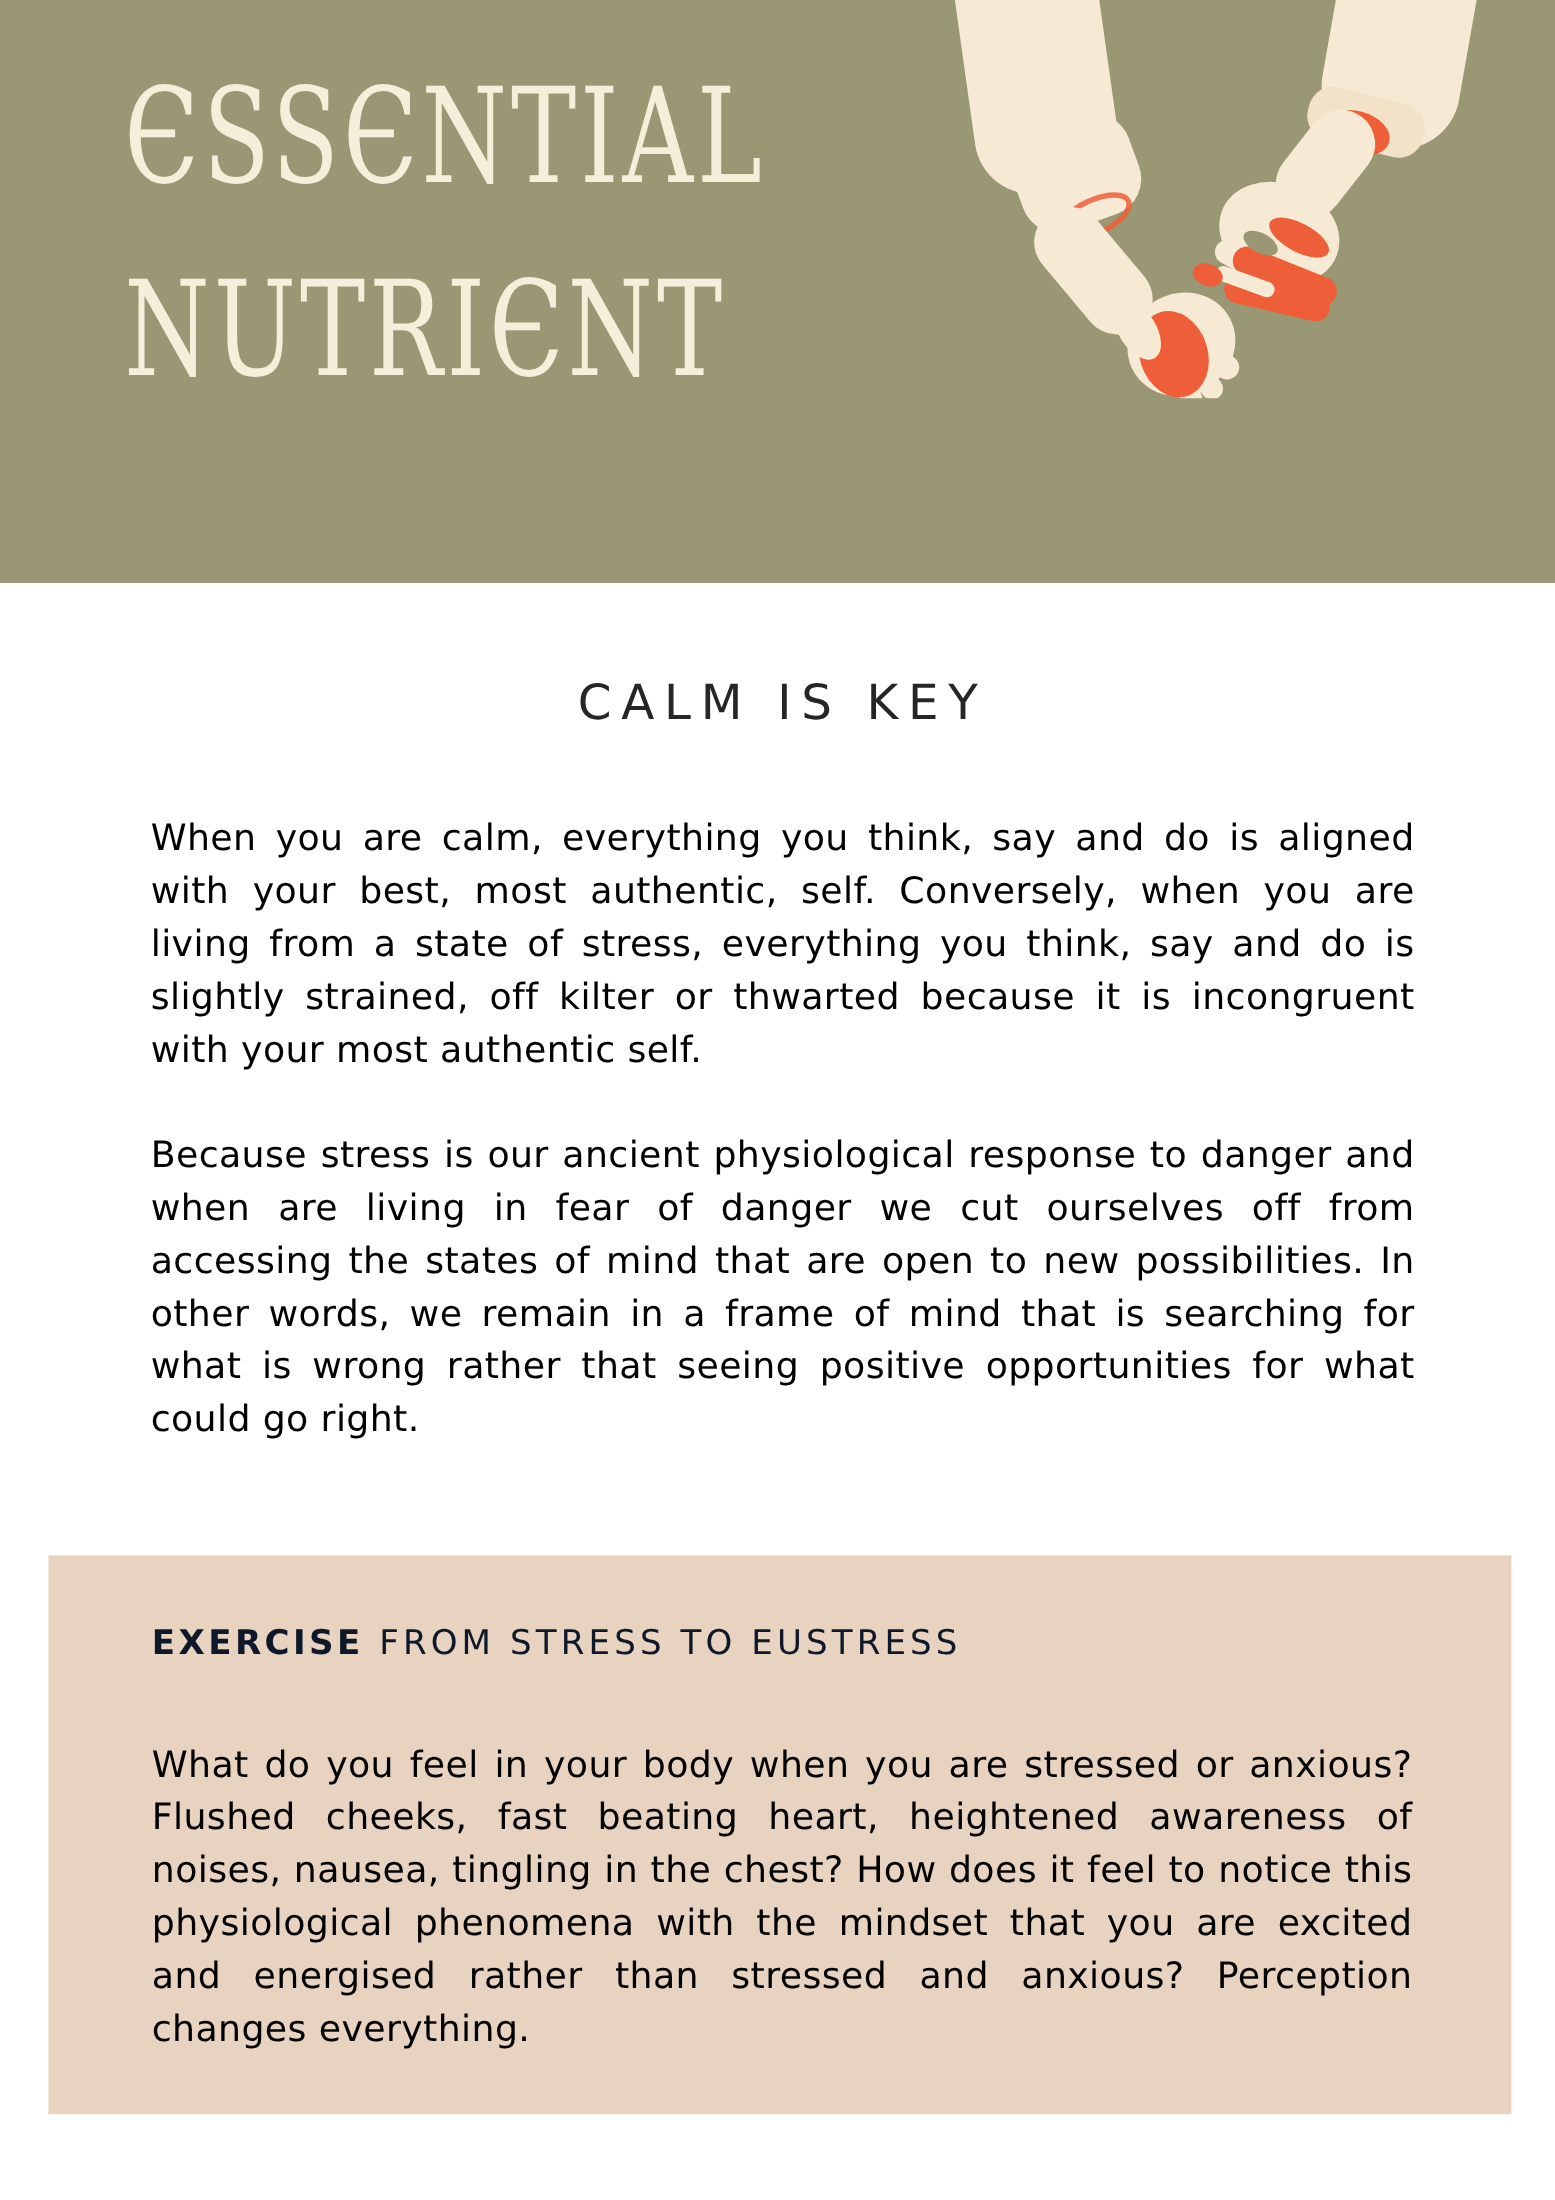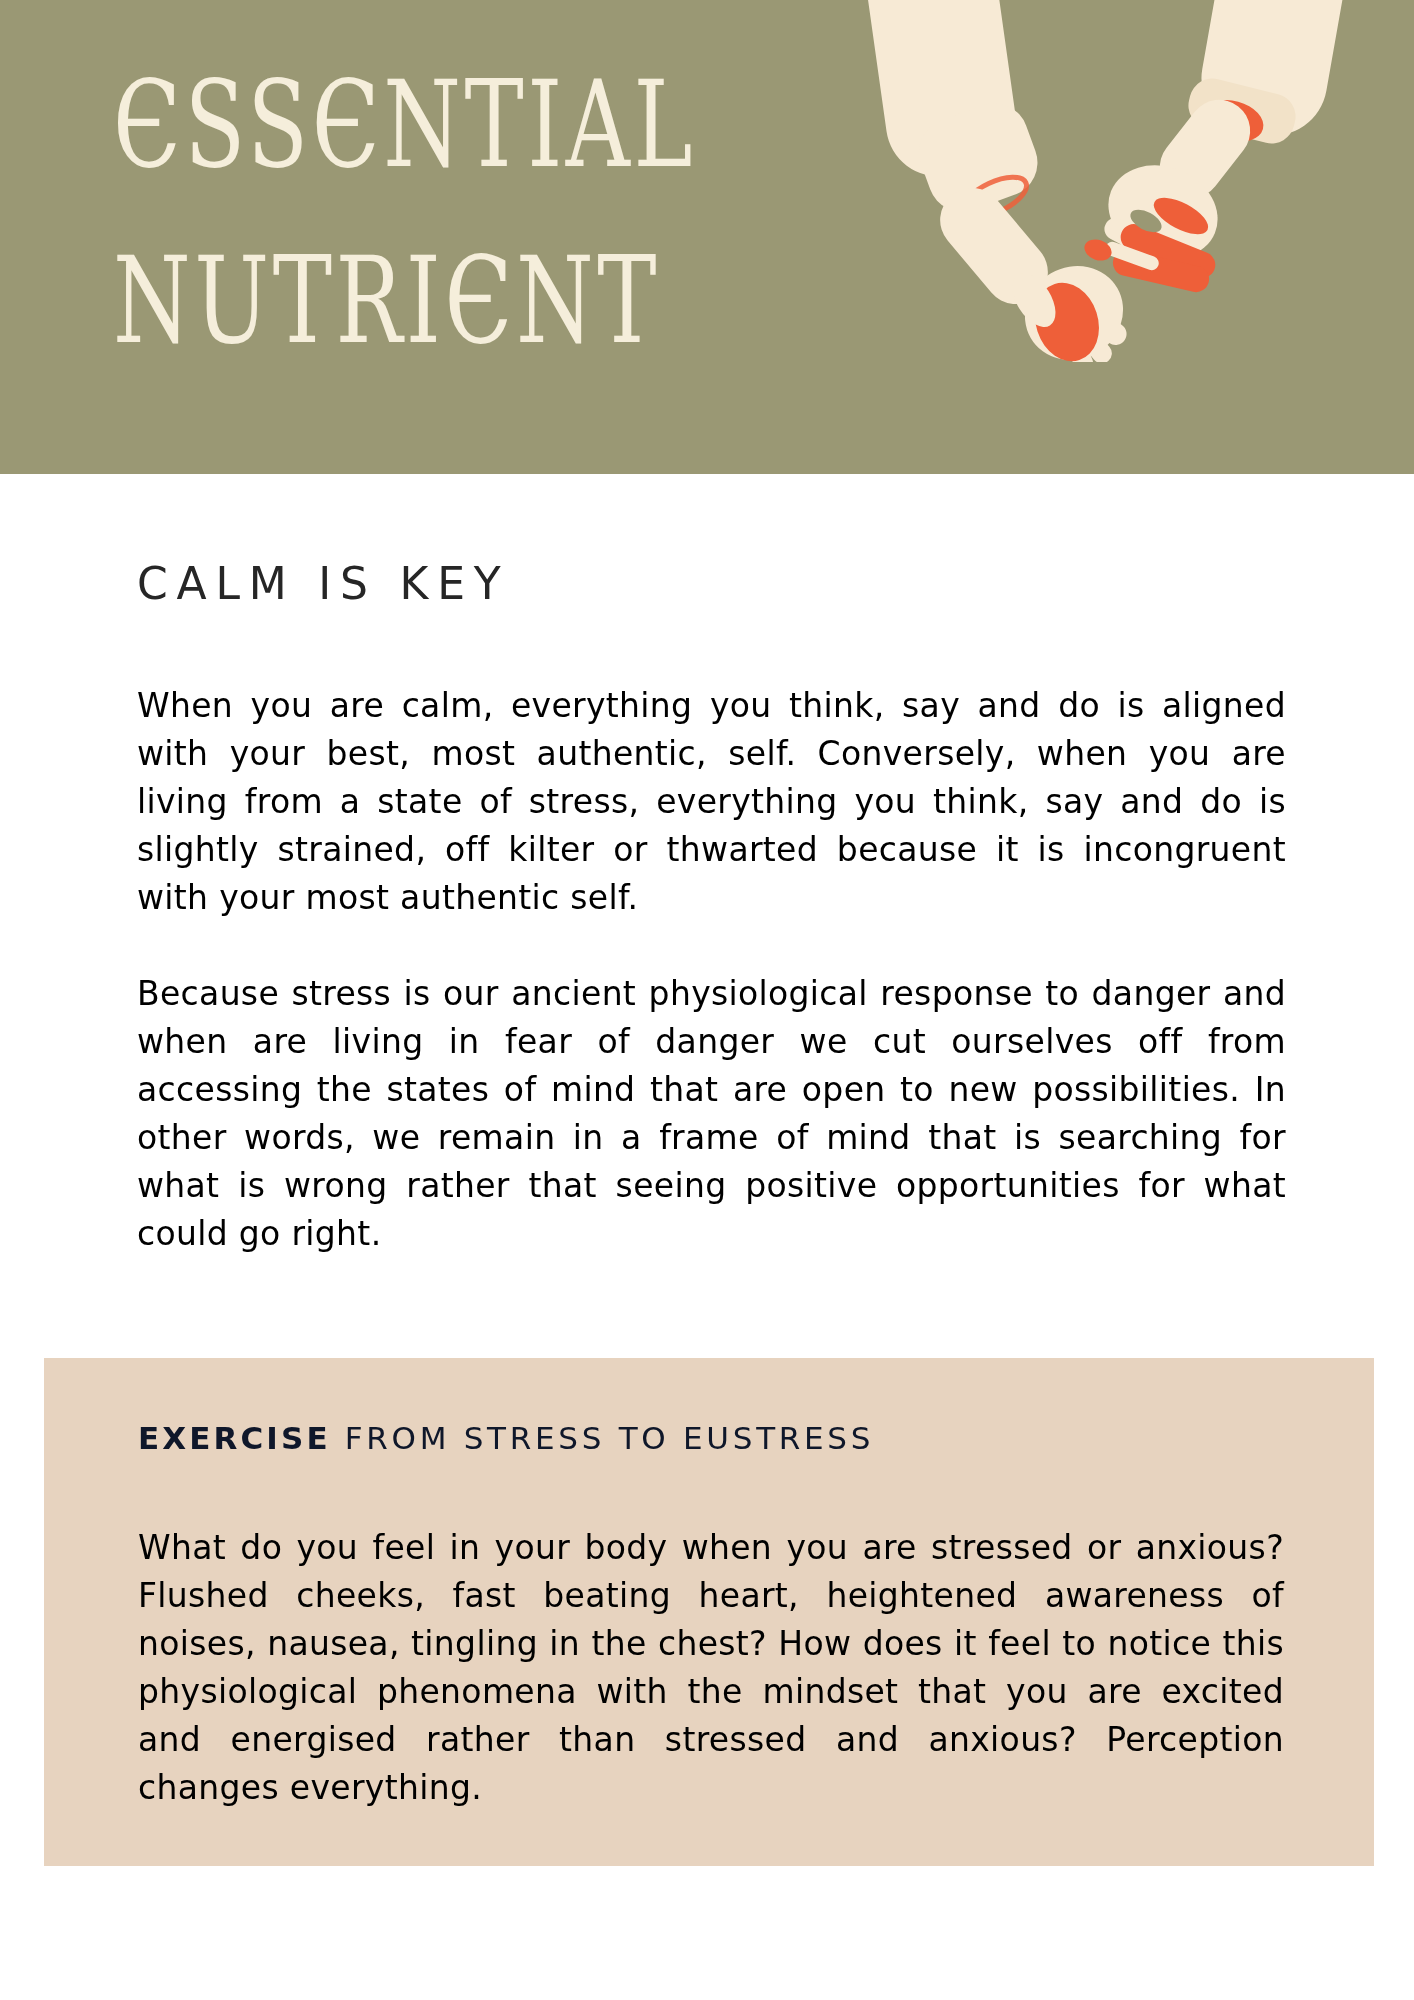--- a/index.html
+++ b/index.html
@@ -9,21 +9,21 @@
     height: 2000px;
     background: #ffffff;
     overflow: hidden;
     font-family: "DejaVu Sans", sans-serif;
   }
 
   
   .hero {
     position: relative;
     width: 100%;
-    height: 474px;
+    height: 530px;
     background: #9a9874;
     overflow: hidden;
   }
   .title {
     position: absolute;
     left: 113px;
     top: 37px;
     margin: 0;
     font-family: "DejaVu Serif", serif;
     font-weight: 400;
@@ -49,20 +49,21 @@
   .content {
     padding: 83px 128px 0 137px;
   }
   .content h2 {
     margin: 0 0 72px 0;
     font-weight: 400;
     font-size: 44px;
     line-height: 53px;
     letter-spacing: 0.2em;
     color: #262626;
+    text-align: center;
   }
   .content p, .exercise p {
     margin: 0 0 48px 0;
     font-size: 33px;
     line-height: 48px;
     letter-spacing: 0.01em;
     color: #000000;
     text-align: justify;
   }
   .content p:last-child { margin-bottom: 8px; }

